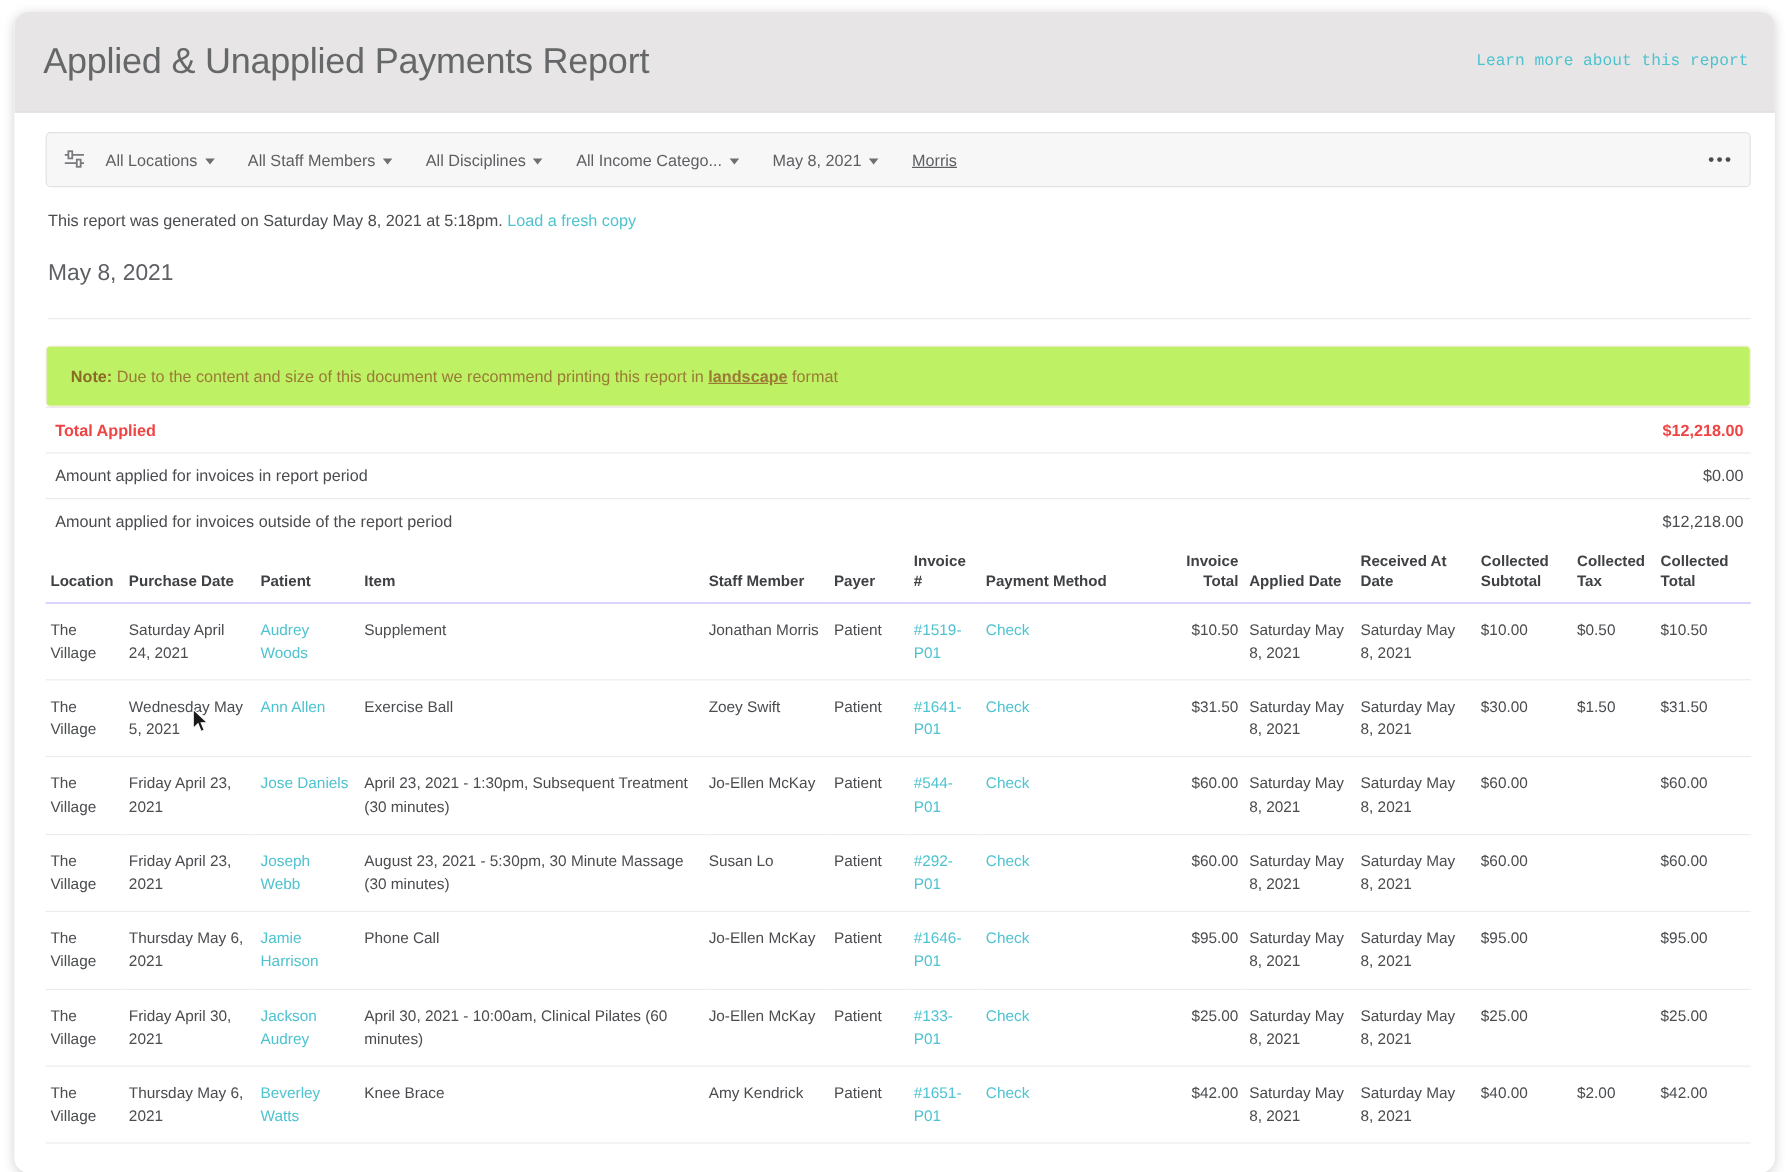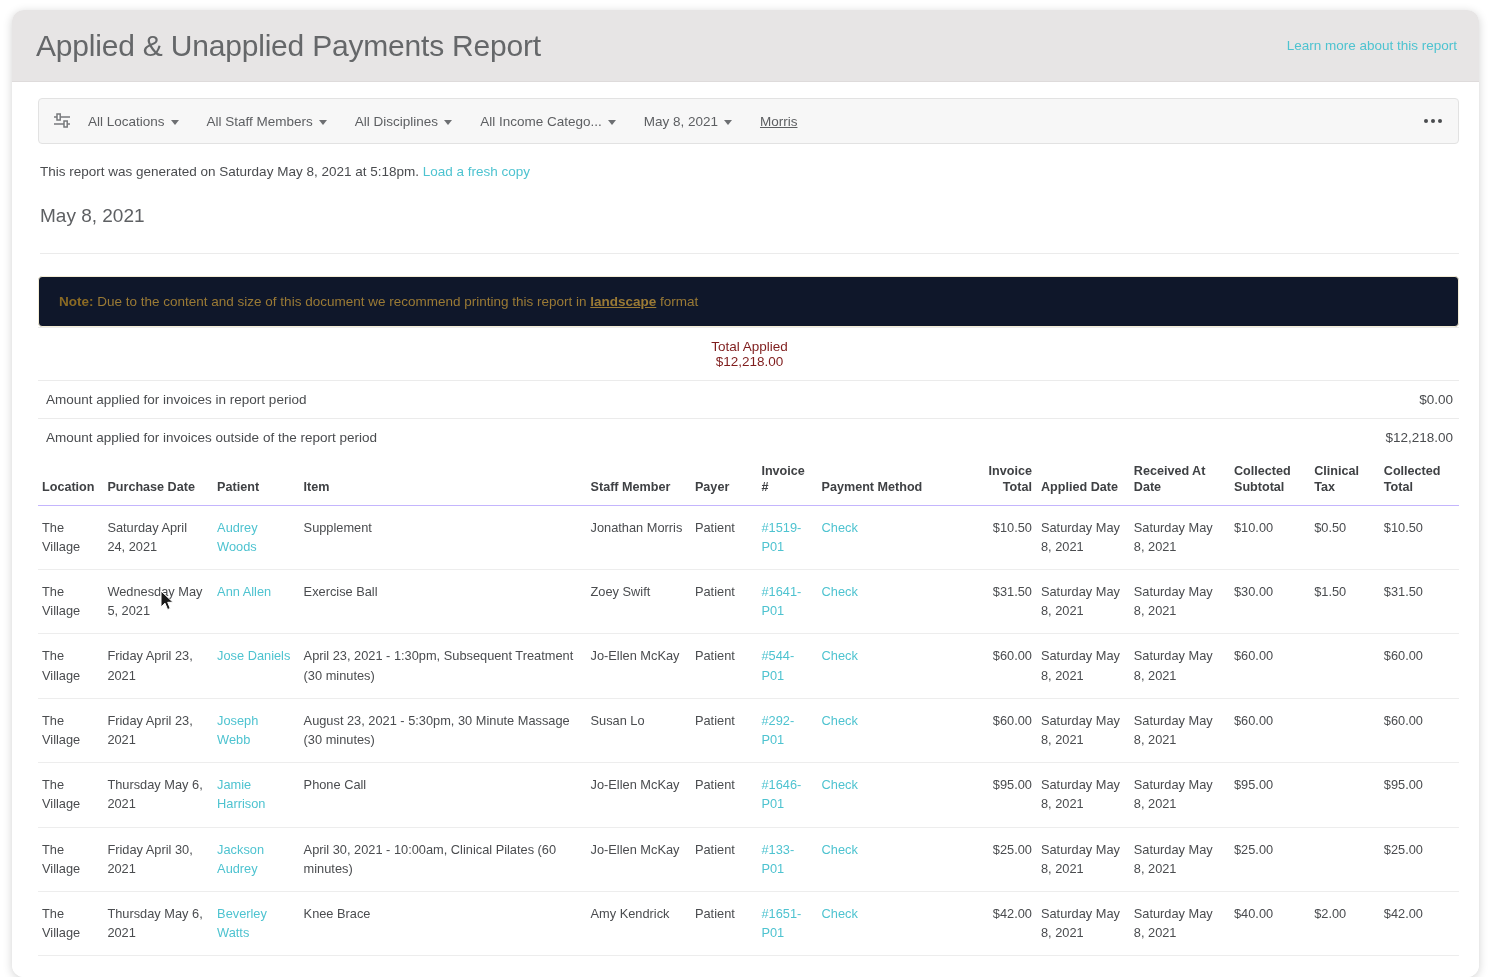--- a/index.html
+++ b/index.html
@@ -21,40 +21,41 @@
     width: 1467px;
     height: 967px;
     background: #ffffff;
     border-radius: 12px;
     box-shadow: 0 2px 10px rgba(0,0,0,0.18);
     overflow: hidden;
   }
 
   
   .topbar {
-    height: 72px;
+    height: 84px;
     background: #e7e5e5;
     border-bottom: 1px solid #dedbdb;
     display: flex;
     align-items: center;
     justify-content: space-between;
     padding: 0 22px 0 24px;
   }
   .page-title {
     font-size: 30px;
     color: #656769;
     font-weight: 400;
     letter-spacing: -0.2px;
     white-space: nowrap;
   }
   .learn-more {
     font-size: 13.5px;
     color: #4ec3d0;
     text-decoration: none;
     white-space: nowrap;
+    font-family: Liberation Mono, monospace;
   }
 
   
   .body-wrap {
     padding: 16px 20px 0 26px;
     background: #ffffff;
     height: calc(100% - 72px);
     overflow: hidden;
   }
 
@@ -129,21 +130,21 @@
     color: #5e6063;
     font-weight: 400;
     margin: 26px 0 0 2px;
     padding-bottom: 26px;
     border-bottom: 1px solid #ebebeb;
   }
 
   
   .note {
     margin-top: 22px;
-    background: #0f172a;
+    background: #bef264;
     border: 1px solid #f3ecd5;
     border-radius: 4px;
     padding: 17px 0 17px 20px;
     font-size: 13.5px;
     color: #9a7a35;
   }
   .note b { color: #8a6a24; }
   .note u { text-decoration: underline; font-weight: bold; }
 
   
@@ -156,21 +157,21 @@
   }
   .srow {
     display: flex;
     justify-content: space-between;
     align-items: center;
     border-top: 1px solid #ebebeb;
     font-size: 13.5px;
     color: #4a4c4f;
     padding: 11px 6px 11px 8px;
   }
-  .srow.bold { font-weight: normal; color: #7f1d1d; flex-direction: column; }
+  .srow.bold { font-weight: bold; color: #ef4444; }
 
   
   table.report {
     width: 100%;
     border-collapse: collapse;
     table-layout: fixed;
     margin-top: 2px;
   }
   table.report th {
     font-size: 12.6px;
@@ -323,21 +324,21 @@
             <th>Patient</th>
             <th>Item</th>
             <th>Staff Member</th>
             <th>Payer</th>
             <th>Invoice #</th>
             <th>Payment Method</th>
             <th class="num">Invoice Total</th>
             <th>Applied Date</th>
             <th>Received At Date</th>
             <th>Collected Subtotal</th>
-            <th>Clinical Tax</th>
+            <th>Collected Tax</th>
             <th>Collected Total</th>
           </tr>
         </thead>
         <tbody id="tbody">
             <tr>
               <td>The Village</td>
               <td>Saturday April 24, 2021</td>
               <td><a href="#" class="lnk">Audrey Woods</a></td>
               <td>Supplement</td>
               <td>Jonathan Morris</td>

